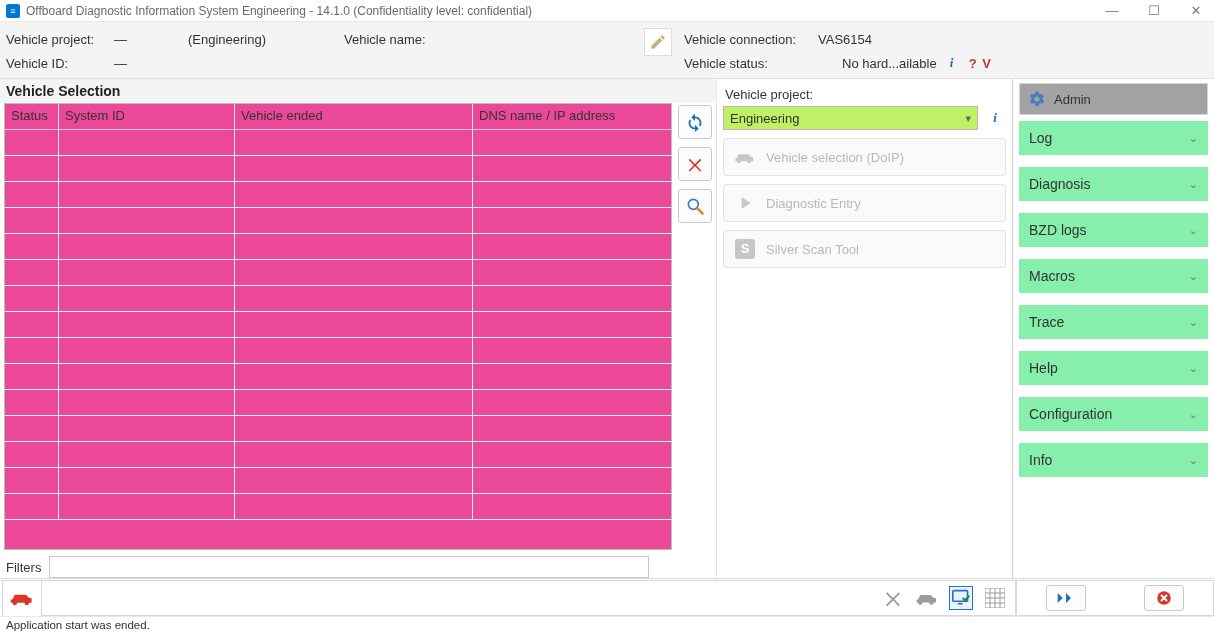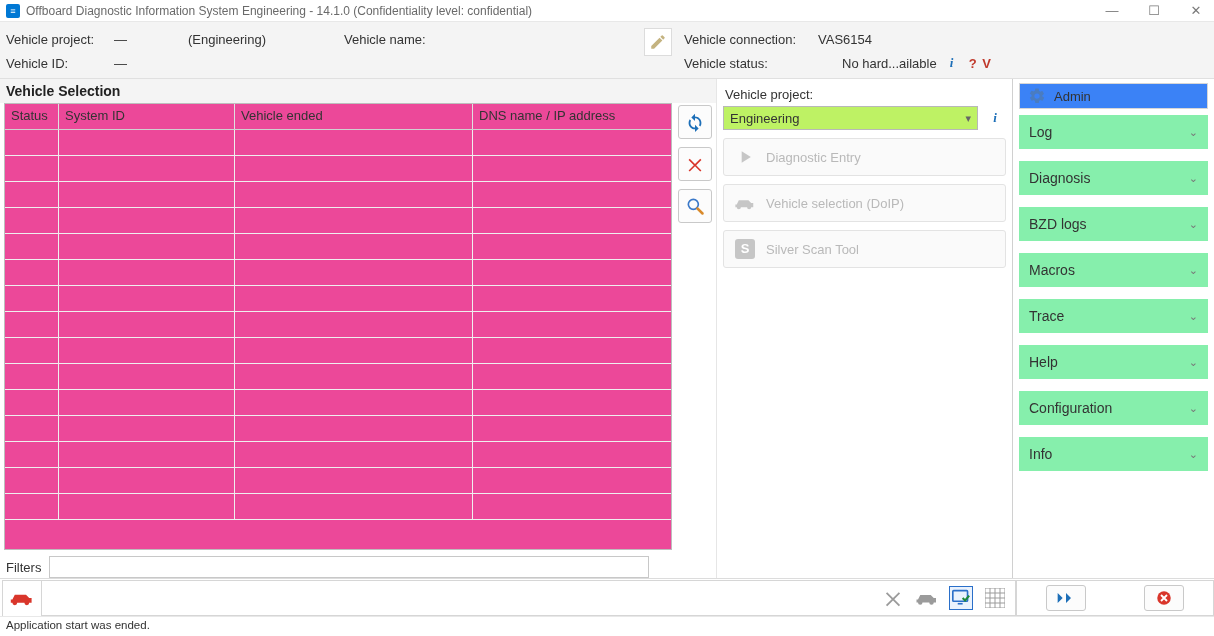--- a/index.html
+++ b/index.html
@@ -120,21 +120,21 @@
     .info-sq { width:22px;height:22px;display:flex;align-items:center;justify-content:center;}
 
     .menu-btn {
       height:38px; border:1px solid #e3e3e3; background:#fafafa; border-radius:3px;
       display:flex; align-items:center; gap:10px; padding:0 10px; margin-top:8px;
       color:#b9b9b9; cursor:default;
     }
     .menu-btn .mi { width:22px;height:22px;display:flex;align-items:center;justify-content:center;}
 
     
-    .admin-box { border:1px solid #d6d6d6; background:#3b82f6; height:26px; display:flex; align-items:center; padding:0 8px; gap:8px; margin-bottom:6px;}
+    .admin-box { border:1px solid #d6d6d6; background:#a3a3a3; height:32px; display:flex; align-items:center; padding:0 8px; gap:8px; margin-bottom:6px;}
     .acc-item { height:34px; background:#86efac; display:flex; align-items:center; justify-content:space-between; padding:0 10px; margin-bottom:12px; cursor:pointer; color:#333; font-size:14px;}
     .acc-item .exp { color:#777; font-size:11px;}
 
     
     .bottom-bar {
       position:absolute; left:0; right:0; bottom:20px; height:38px;
       border-top:1px solid #dcdcdc; background:#fff;
       display:flex; align-items:center;
     }
     .tab-car { width:40px;height:36px;border:1px solid #d6d6d6;border-bottom:none;background:#fff;display:flex;align-items:center;justify-content:center;margin-left:2px;}
@@ -331,33 +331,33 @@
       <div class="combo">
         <span>Engineering</span>
         <span class="chev">▾</span>
       </div>
       <span class="info-sq">
         <span class="info-i" style="margin:0">i</span>
       </span>
     </div>
     <div class="menu-btn">
       <span class="mi">
+        <svg width="22" height="16" viewBox="0 0 32 20">
+            <path fill="#c6c6c6" d="M4 12l3-6h14l4 4h3v6h-3a3 3 0 1 1-6 0H10a3 3 0 1 1-6 0H2v-4h2z"></path>
+          </svg>
+      </span>
+      <span>Vehicle selection (DoIP)</span>
+    </div>
+    <div class="menu-btn">
+      <span class="mi">
         <svg width="20" height="20" viewBox="0 0 24 24">
             <path fill="#c6c6c6" d="M8 5v14l11-7z"></path>
           </svg>
       </span>
       <span>Diagnostic Entry</span>
-    </div>
-    <div class="menu-btn">
-      <span class="mi">
-        <svg width="22" height="16" viewBox="0 0 32 20">
-            <path fill="#c6c6c6" d="M4 12l3-6h14l4 4h3v6h-3a3 3 0 1 1-6 0H10a3 3 0 1 1-6 0H2v-4h2z"></path>
-          </svg>
-      </span>
-      <span>Vehicle selection (DoIP)</span>
     </div>
     <div class="menu-btn">
       <span class="mi">
         <span style="display:inline-block;width:20px;height:20px;background:#c6c6c6;color:#fff;border-radius:3px;text-align:center;line-height:20px;font-weight:bold;">S</span>
       </span>
       <span>Silver Scan Tool</span>
     </div>
   </div>
 
   <div class="col-right">

